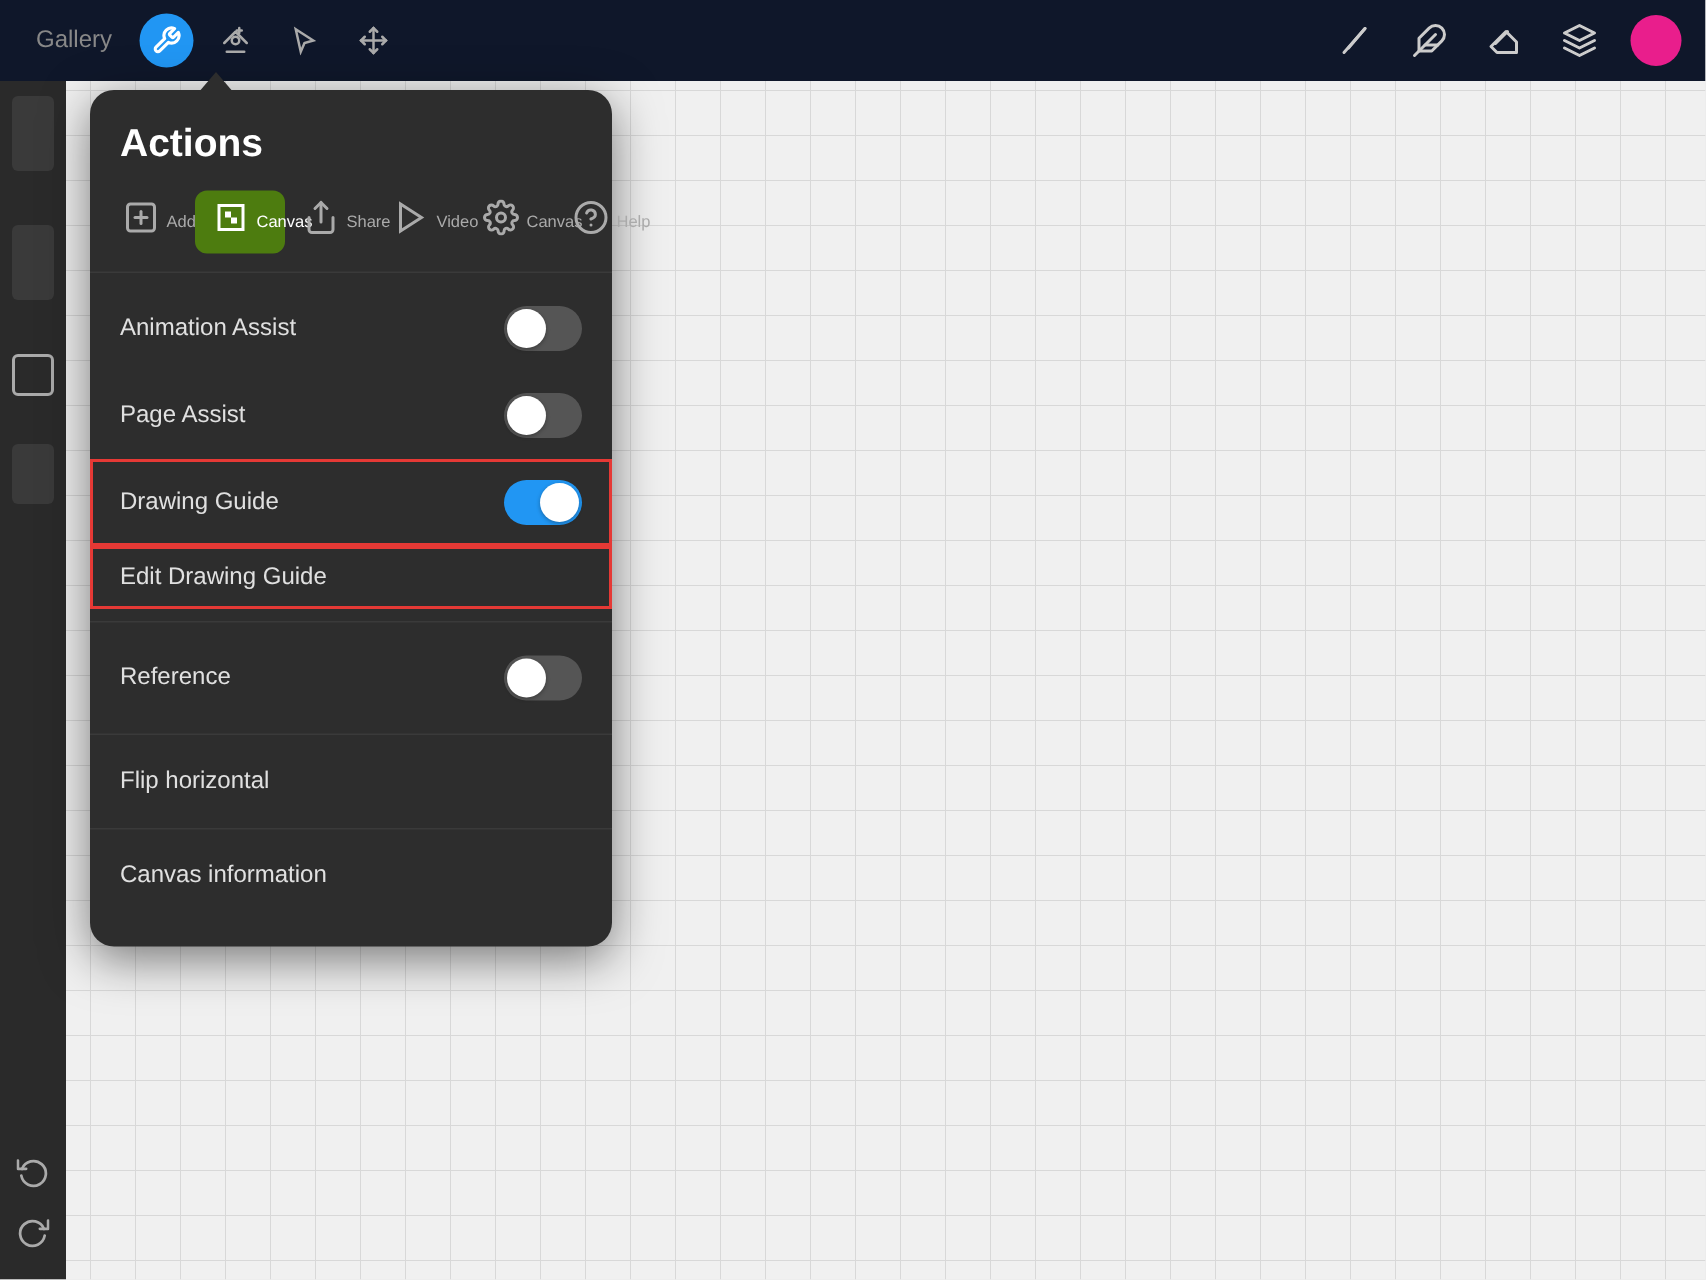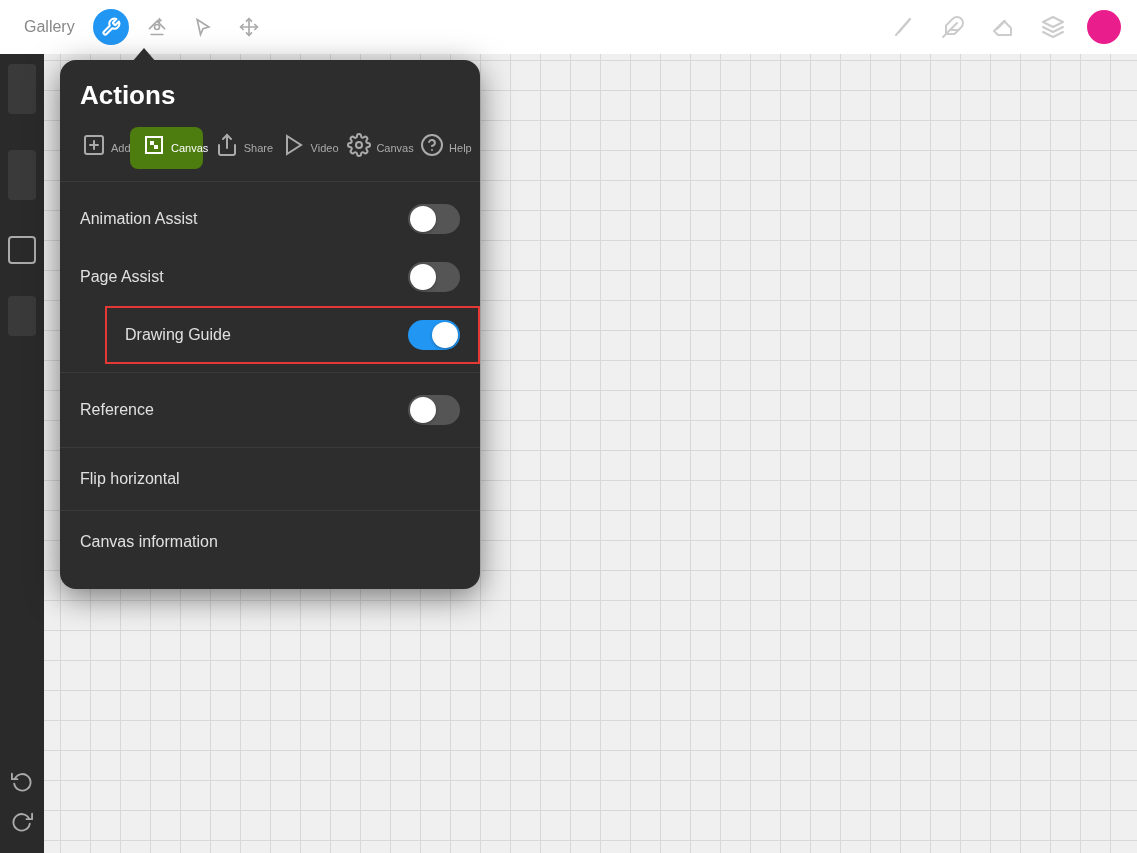--- a/index.html
+++ b/index.html
@@ -23,21 +23,21 @@
         linear-gradient(to right, #d8d8d8 1px, transparent 1px),
         linear-gradient(to bottom, #d8d8d8 1px, transparent 1px);
       background-size: 30px 30px;
     }
 
     
     .top-toolbar {
       position: absolute;
       top: 0; left: 0; right: 0;
       height: 54px;
-      background: #ffffff;
+      background: #0f172a;
       display: flex;
       align-items: center;
       padding: 0 16px;
       z-index: 100;
     }
 
     .toolbar-left {
       display: flex;
       align-items: center;
       gap: 10px;
@@ -145,21 +145,21 @@
       cursor: pointer;
       color: #aaa;
       font-size: 18px;
     }
 
     
     .actions-panel {
       position: absolute;
       top: 60px;
       left: 60px;
-      width: 420px;
+      width: 348px;
       background: #2d2d2d;
       border-radius: 16px;
       z-index: 200;
       padding-bottom: 16px;
       box-shadow: 0 8px 32px rgba(0,0,0,0.5);
     }
 
     
     .actions-panel::before {
       content: '';
@@ -470,25 +470,28 @@
       <div class="toggle">
         <div class="toggle-knob"></div>
       </div>
     </div>
     <div class="menu-item">
       <span class="menu-item-label">Page Assist</span>
       <div class="toggle">
         <div class="toggle-knob"></div>
       </div>
     </div>
-    <div class="menu-item highlighted" style="outline: 2px solid #e53935; outline-offset: -2px; margin-left: 45px;">
+    <div class="menu-item highlighted" style="outline: 2px solid #e53935; outline-offset: -2px;">
       <span class="menu-item-label">Drawing Guide</span>
       <div class="toggle on">
         <div class="toggle-knob"></div>
       </div>
+    </div>
+    <div class="edit-drawing-guide">
+      <span>Edit Drawing Guide</span>
     </div>
   </div>
 
   <div class="menu-section">
     <div class="menu-item">
       <span class="menu-item-label">Reference</span>
       <div class="toggle">
         <div class="toggle-knob"></div>
       </div>
     </div>

